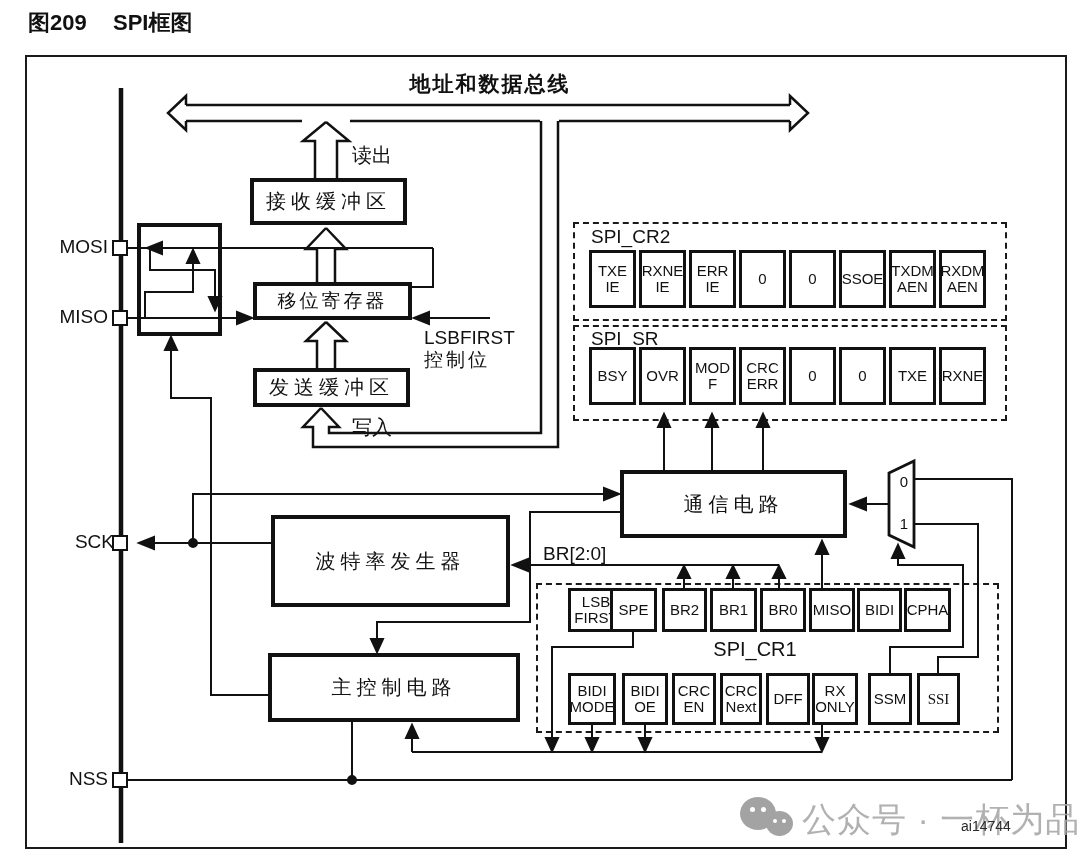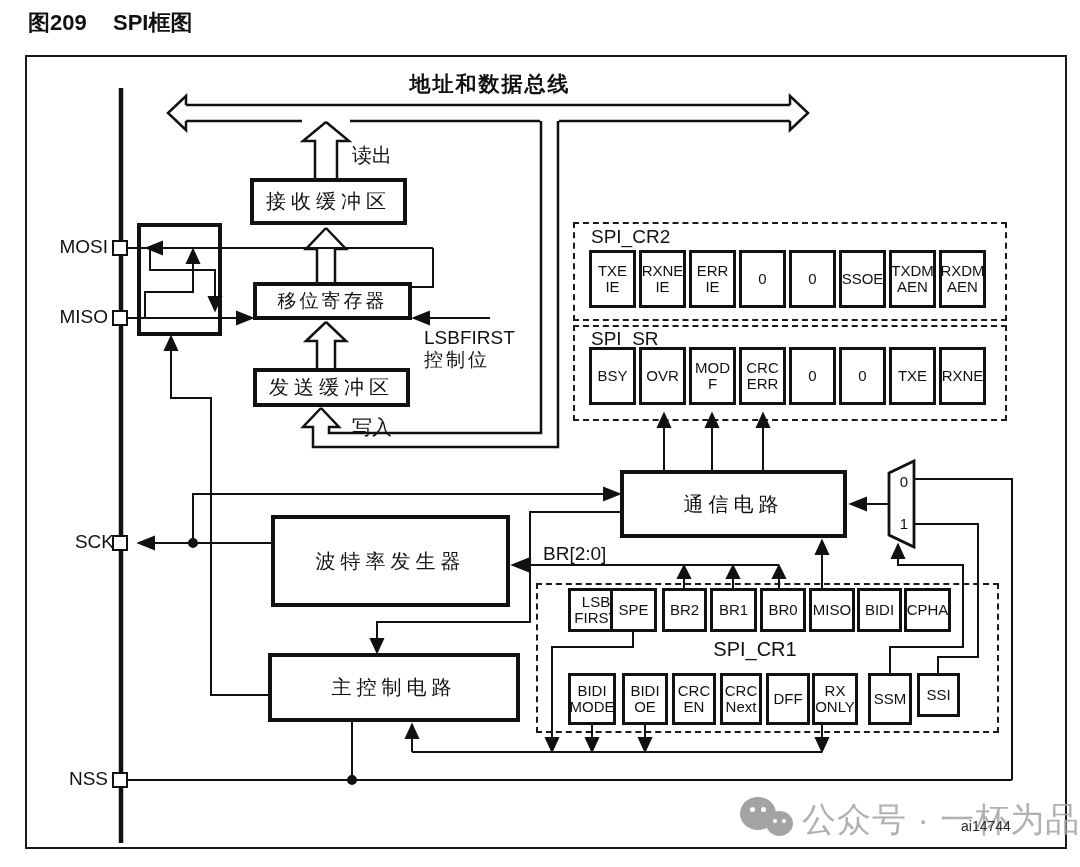--- a/index.html
+++ b/index.html
@@ -264,21 +264,21 @@
       <div class="bit" style="left: 766px; top: 673px; width: 44px; height: 52px;">
         <div>DFF</div>
       </div>
       <div class="bit" style="left: 812px; top: 673px; width: 46px; height: 52px;">
         <div>RX</div>
         <div>ONLY</div>
       </div>
       <div class="bit" style="left: 868px; top: 673px; width: 44px; height: 52px;">
         <div>SSM</div>
       </div>
-      <div class="bit" style="left: 917px; top: 673px; width: 43px; height: 44px;">
+      <div class="bit" style="left: 917px; top: 673px; width: 43px; height: 52px; font-family: Liberation Serif, serif;">
         <div>SSI</div>
       </div>
     </div>
 
   <div id="pins">
       <div class="abs pinlbl" style="left: 30px; top: 236px;">MOSI</div>
       <div class="abs pinsq" style="left: 112px; top: 240px;"></div>
       <div class="abs pinlbl" style="left: 30px; top: 306px;">MISO</div>
       <div class="abs pinsq" style="left: 112px; top: 310px;"></div>
       <div class="abs pinlbl" style="left: 36px; top: 531px;">SCK</div>

